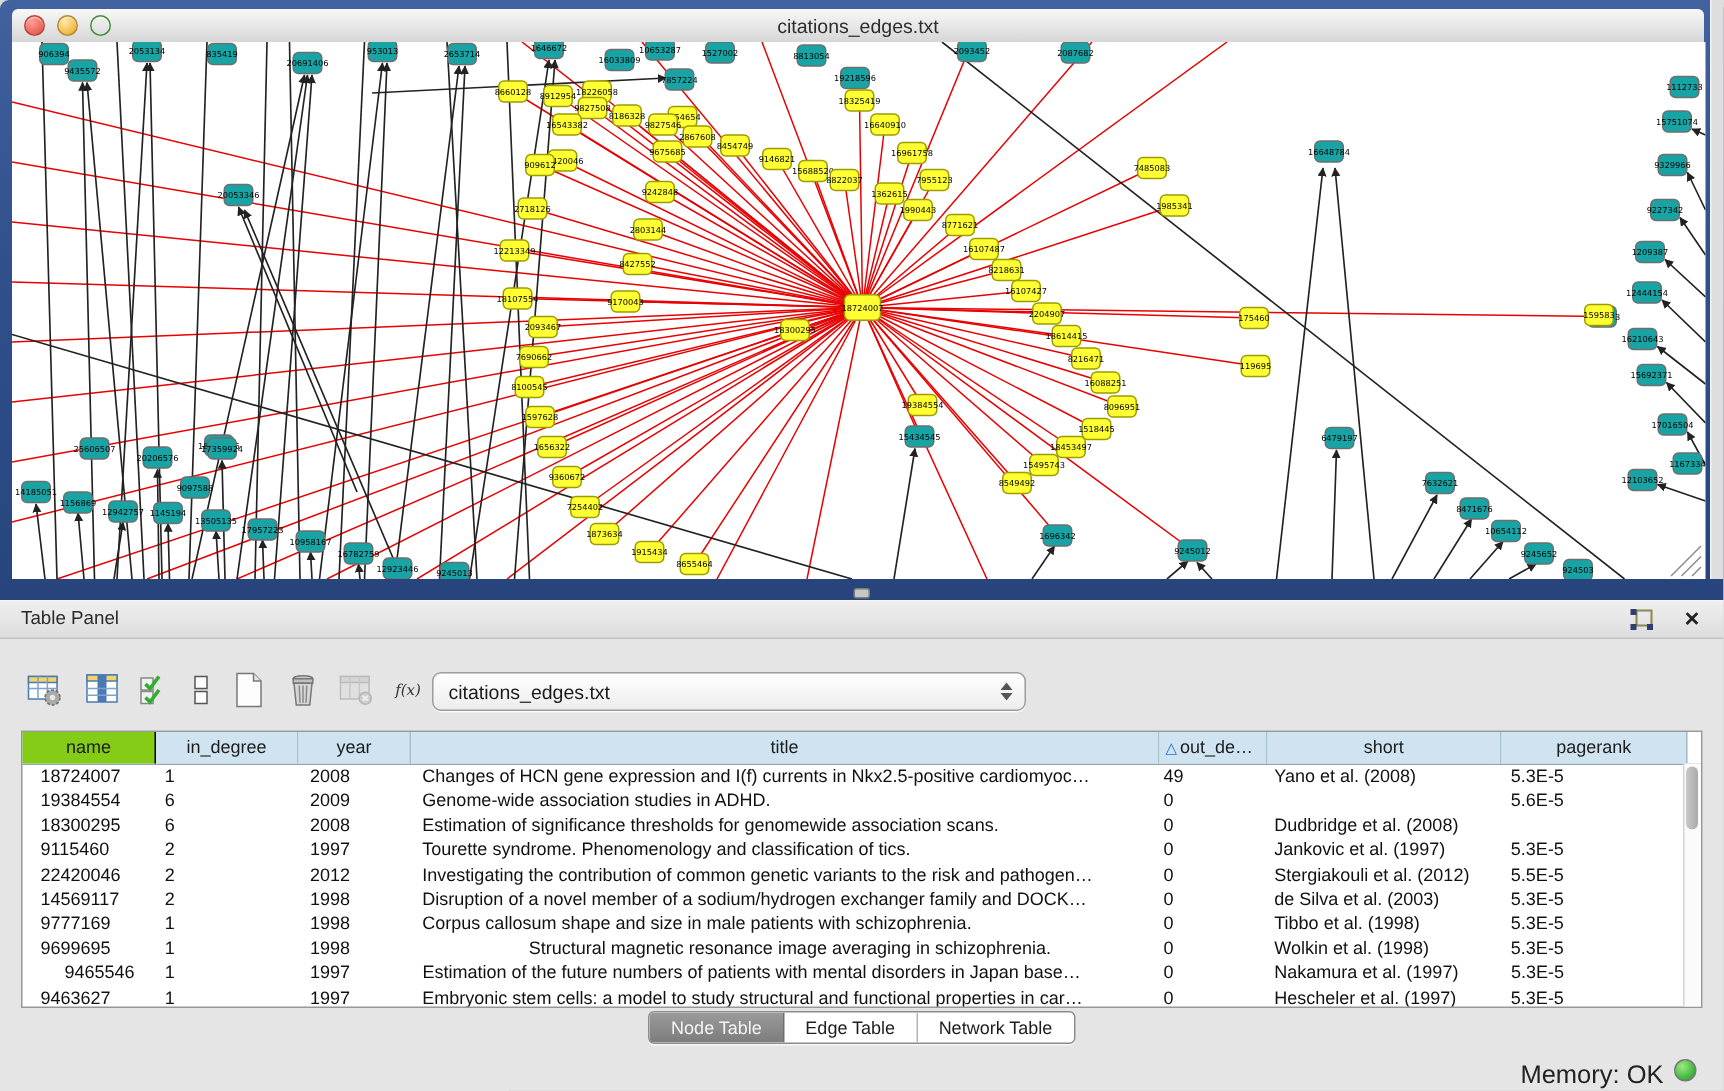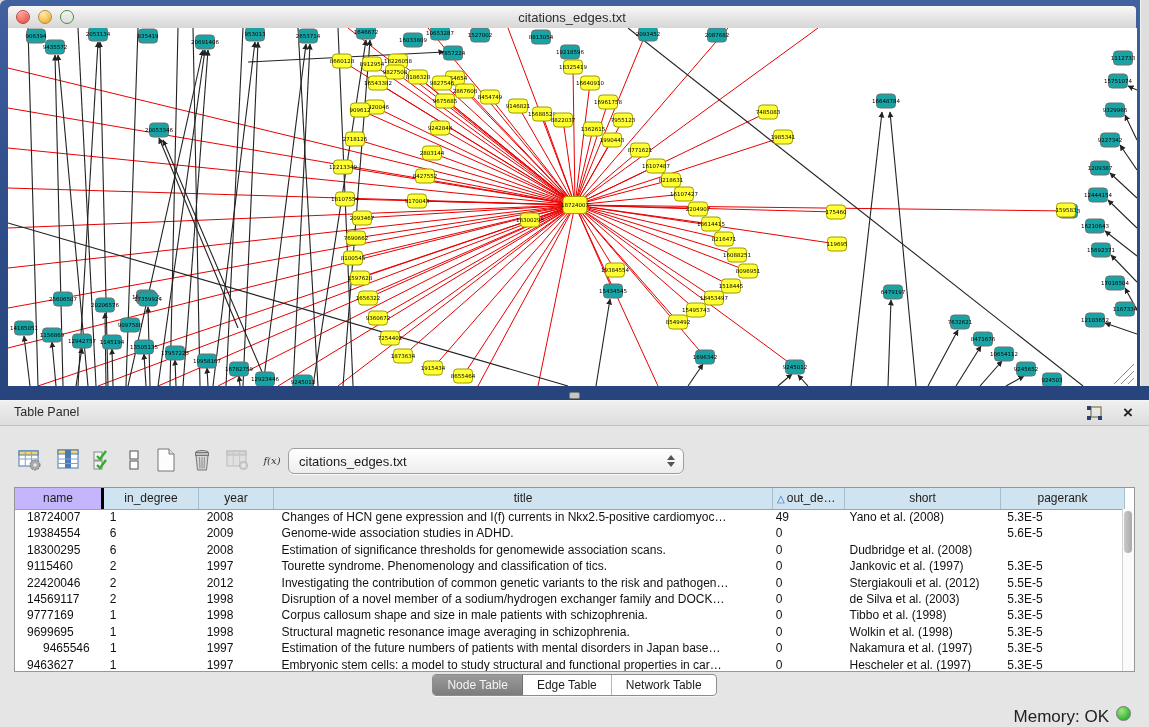--- a/index.html
+++ b/index.html
@@ -40,21 +40,21 @@
   #table-select .sel-text{margin-left:10px;font-size:13px;color:#1b1b1b;flex:1;}
   .combo-arrows{margin-right:8px;display:flex;flex-direction:column;gap:2px;}
   .combo-arrows i{display:block;width:0;height:0;border-left:4px solid transparent;border-right:4px solid transparent;}
   .combo-arrows .up{border-bottom:5px solid #555;}
   .combo-arrows .dn{border-top:5px solid #555;}
 
   #table-wrap{position:absolute;left:14px;top:87px;width:1121px;height:185px;background:#fff;border:1px solid #979797;box-sizing:border-box;}
   #thead-row{display:flex;height:21px;border-bottom:1px solid #8fa6b5;}
   .th{box-sizing:border-box;height:21px;line-height:20px;font-size:12px;color:#1c1c1c;text-align:center;
       background:#cfe4f0;border-right:1px solid #a6bfcf;overflow:hidden;white-space:nowrap;cursor:pointer;}
-  .th.gray{background:#c4b5fd;border-right:3px solid #000000;}
+  .th.gray{background:#84cc16;border-right:1px solid #000000;}
   .th .sort{color:#1f6fd0;font-size:10px;margin-right:2px;}
   #tbody{position:absolute;left:0;top:21px;right:11px;bottom:0;overflow:hidden;}
   .tr{display:flex;height:16.4px;line-height:16.4px;font-size:12px;color:#111;cursor:default;}
   .td{box-sizing:border-box;overflow:hidden;white-space:nowrap;}
   #vscroll{position:absolute;right:0;top:21px;width:11px;bottom:0;background:#fbfbfb;border-left:1px solid #d4d4d4;}
   #vthumb{position:absolute;left:1px;top:2px;width:8px;height:42px;background:linear-gradient(90deg,#c9c9c9,#aaaaaa);border-radius:4px;cursor:pointer;}
 
   #tabs{position:absolute;left:0;top:274px;width:100%;display:flex;justify-content:center;}
   #tabs-inner{display:inline-flex;border:1px solid #8c8c8c;border-radius:4px;overflow:hidden;background:#fff;box-shadow:0 1px 0 rgba(255,255,255,.7);}
   .tab{padding:3px 14px;font-size:12px;color:#1d1d1d;border-right:1px solid #b5b5b5;cursor:pointer;white-space:nowrap;}
@@ -856,21 +856,21 @@
             <div class="td" style="width: 75px; padding-left: 8px;">1998</div>
             <div class="td" style="width: 499px; padding-left: 8px;">Corpus callosum shape and size in male patients with schizophrenia.</div>
             <div class="td" style="width: 72px; padding-left: 4px;">0</div>
             <div class="td" style="width: 156px; padding-left: 6px;">Tibbo et al. (1998)</div>
             <div class="td" style="width: 124px; padding-left: 8px;">5.3E-5</div>
           </div>
           <div class="tr">
             <div class="td" style="width: 89px; padding-left: 12px;">9699695</div>
             <div class="td" style="width: 95px; padding-left: 6px;">1</div>
             <div class="td" style="width: 75px; padding-left: 8px;">1998</div>
-            <div class="td" style="width: 499px; padding-left: 8px;">Structural magnetic resonance image averaging in schizophrenia.</div>
+            <div class="td" style="width: 499px; padding-left: 8px; text-align: center;">Structural magnetic resonance image averaging in schizophrenia.</div>
             <div class="td" style="width: 72px; padding-left: 4px;">0</div>
             <div class="td" style="width: 156px; padding-left: 6px;">Wolkin et al. (1998)</div>
             <div class="td" style="width: 124px; padding-left: 8px;">5.3E-5</div>
           </div>
           <div class="tr">
             <div class="td" style="width: 89px; padding-left: 28px;">9465546</div>
             <div class="td" style="width: 95px; padding-left: 6px;">1</div>
             <div class="td" style="width: 75px; padding-left: 8px;">1997</div>
             <div class="td" style="width: 499px; padding-left: 8px;">Estimation of the future numbers of patients with mental disorders in Japan base…</div>
             <div class="td" style="width: 72px; padding-left: 4px;">0</div>

